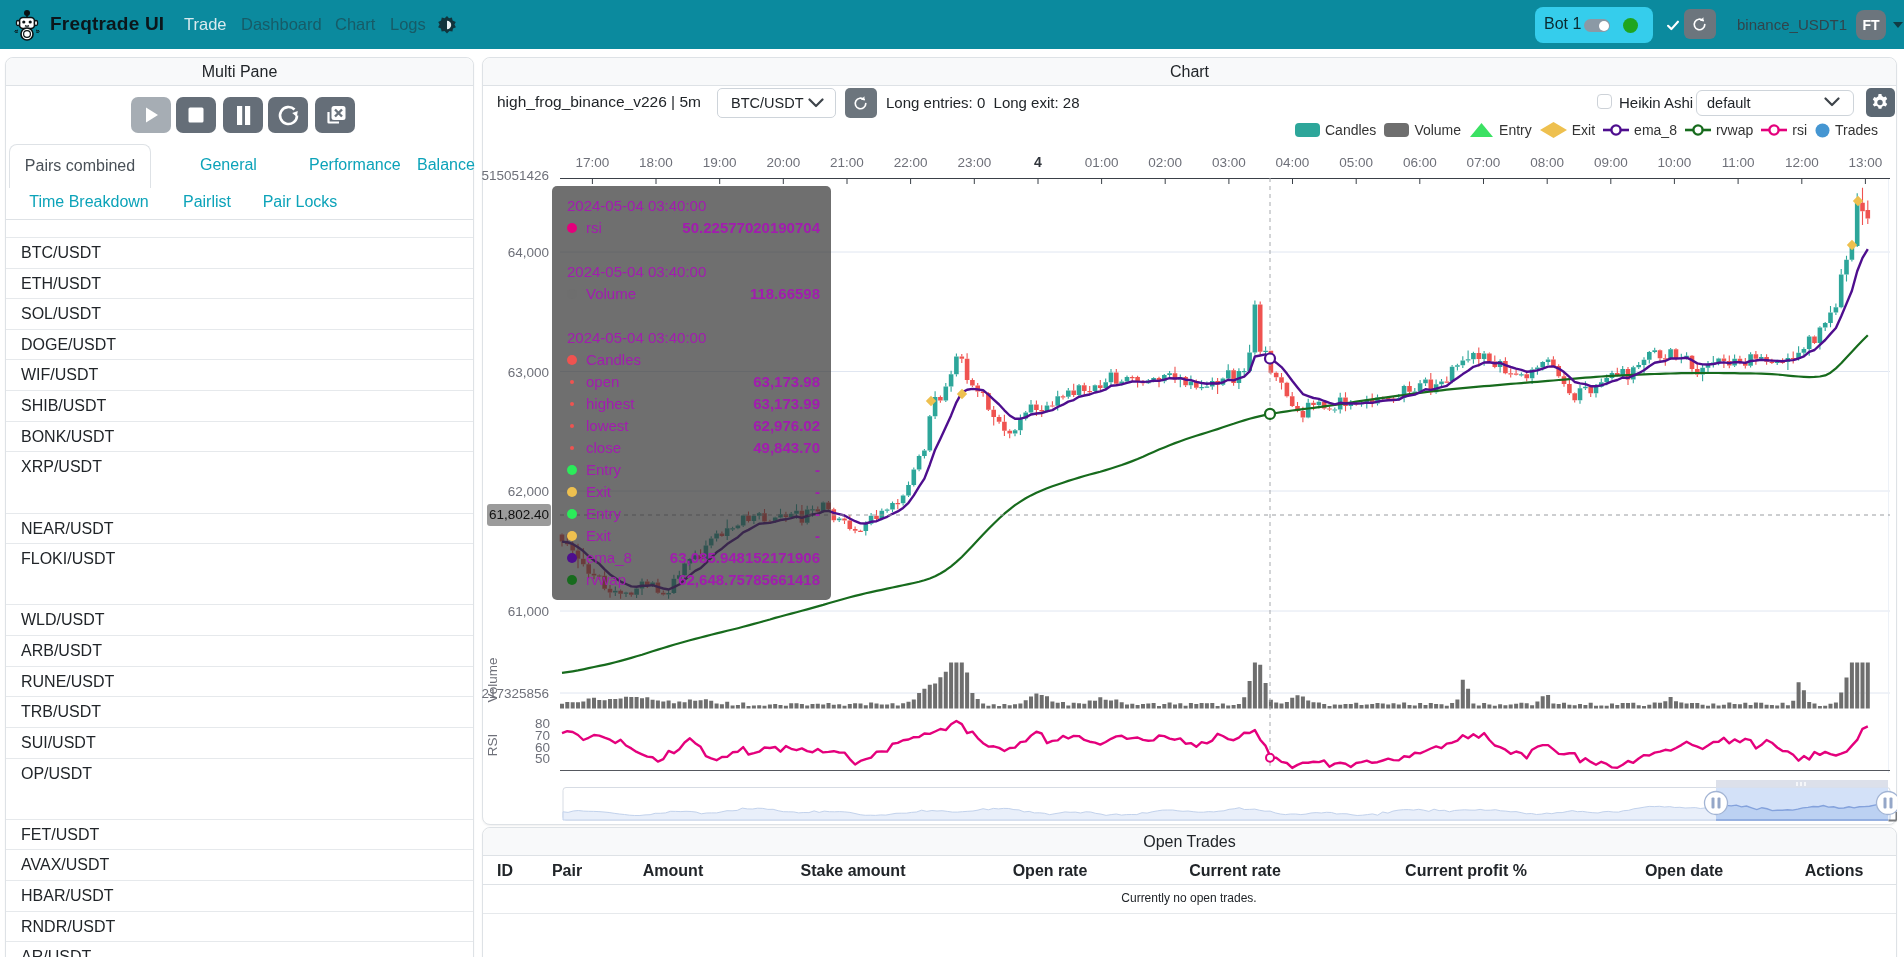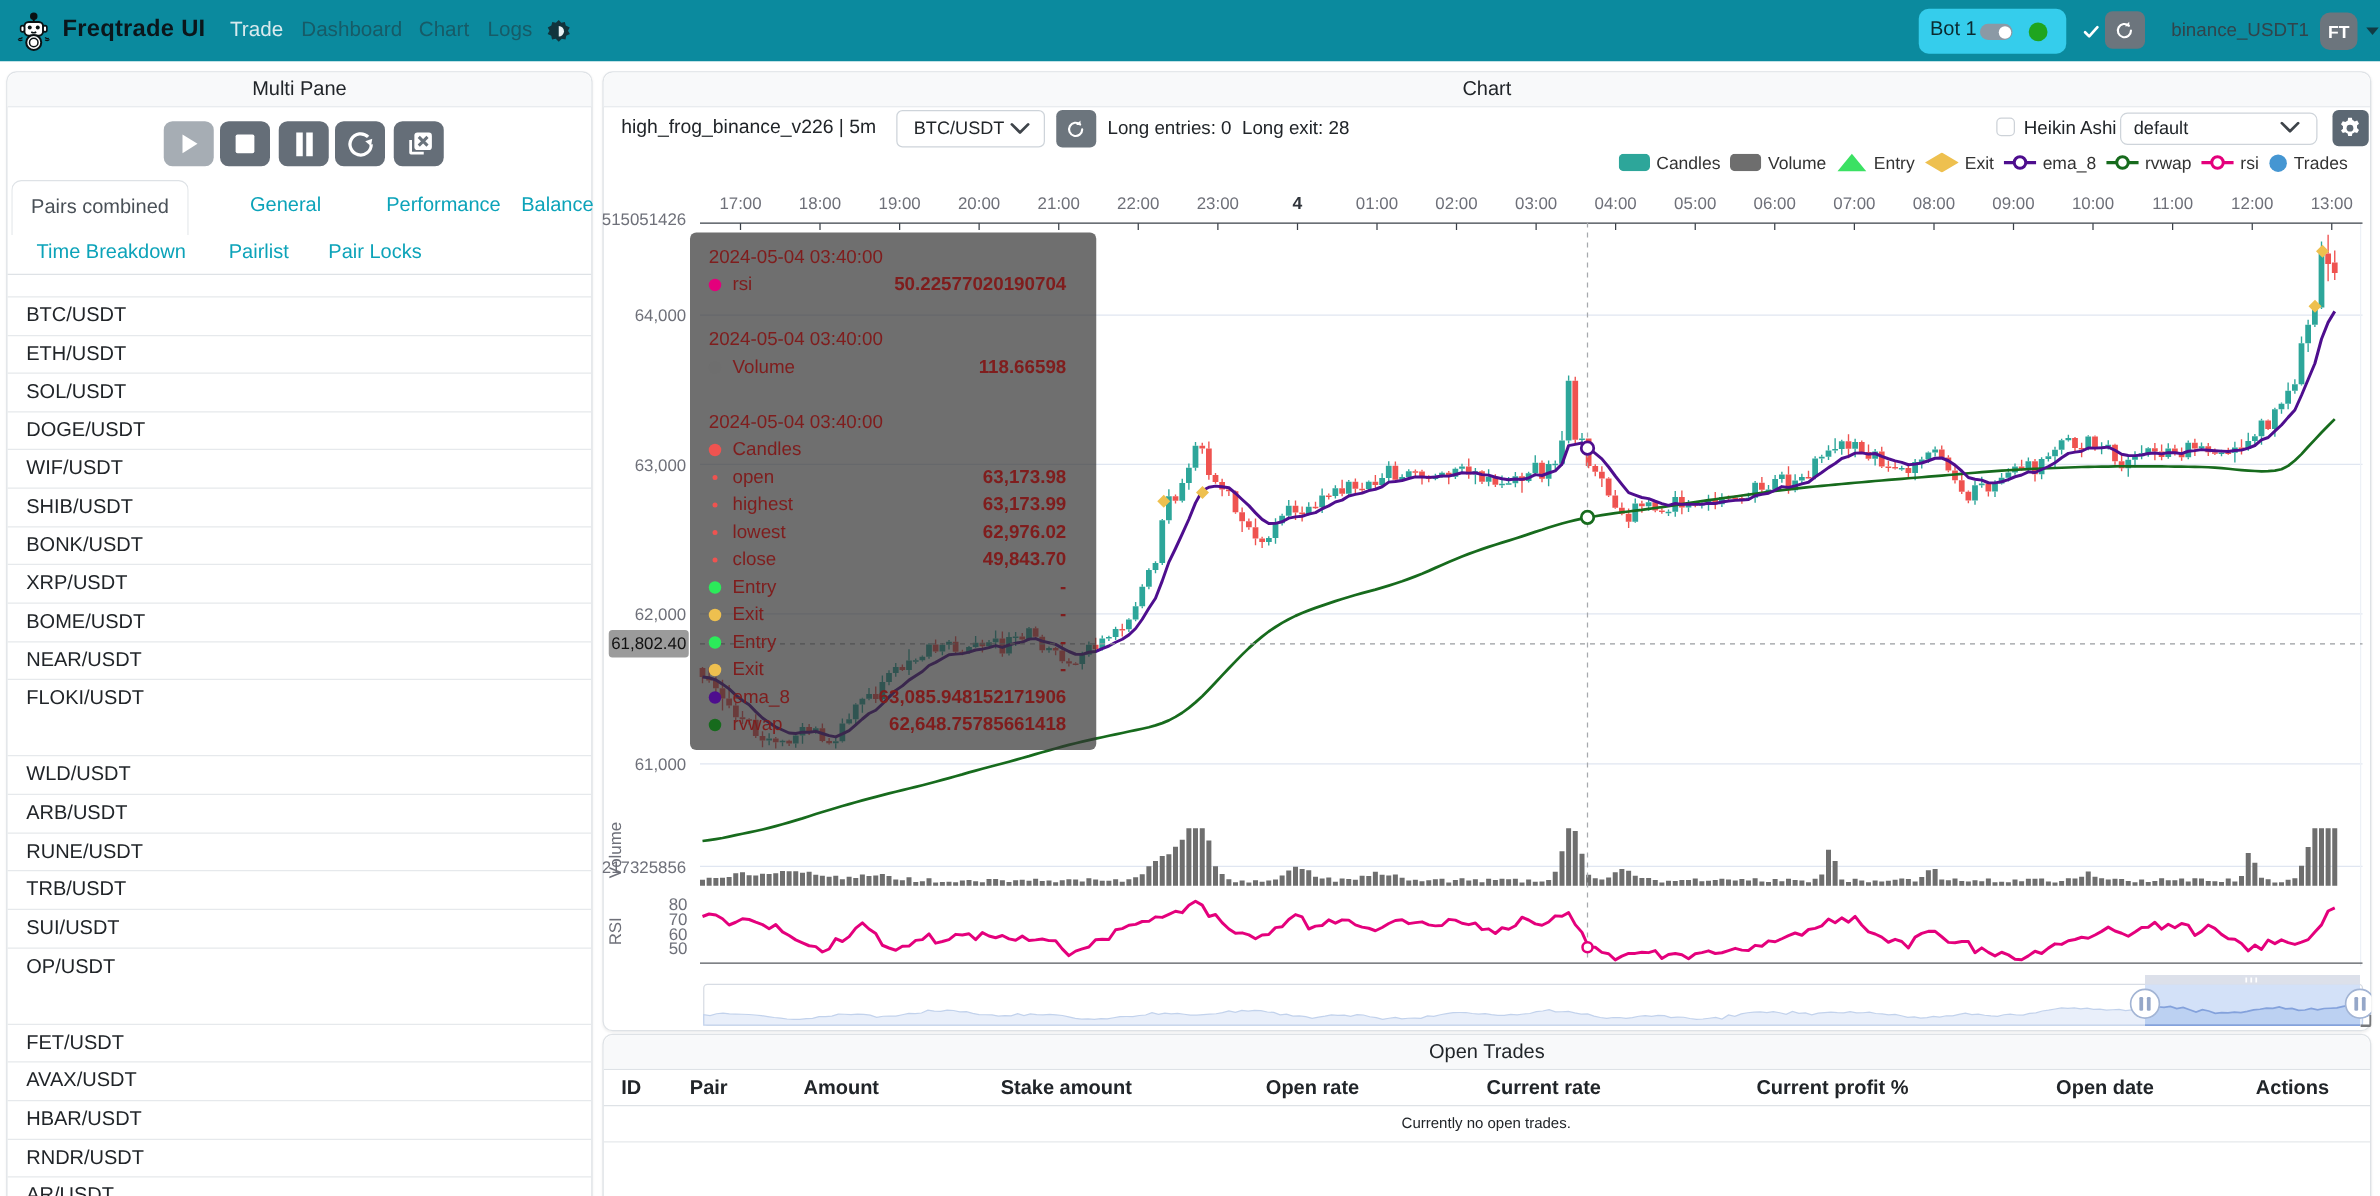--- a/index.html
+++ b/index.html
@@ -21,22 +21,22 @@
 .avatar{position:absolute;left:1856px;top:10px;width:30px;height:30px;background:#6c757d;border-radius:8px;
  color:#fff;font-size:14px;font-weight:bold;text-align:center;line-height:30px}
 .caret{position:absolute;left:1893px;top:22px;width:0;height:0;border-left:5px solid transparent;
  border-right:5px solid transparent;border-top:6px solid #113B44}
 .ctlbtn{position:absolute;background:#6c757d;border-radius:5px}
 .tabl{position:absolute;font-size:16px;color:#0CA3B9}
 .pairrow{position:absolute;left:6px;width:467px;height:31px;border-top:1px solid #E6E9EC;
  line-height:30px;padding-left:15px;font-size:16px;color:#212529}
 .sel{position:absolute;border:1px solid #ced4da;border-radius:5px;background:#fff;font-size:14.5px;color:#212529}
 .legit{display:inline-flex;align-items:center;margin-right:8px}
-.tt{position:absolute;left:552px;top:186px;width:325px;background:rgba(50,50,50,0.70);
- border-radius:5px;color:#7f1d1d;font-size:15px;padding:9px 24px 9px 15px;line-height:22px;z-index:5}
+.tt{position:absolute;left:552px;top:186px;width:279px;background:rgba(50,50,50,0.70);
+ border-radius:5px;color:#a21caf;font-size:15px;padding:9px 11px 9px 15px;line-height:22px;z-index:5}
 .ttrow{display:flex;align-items:center;height:22px}
 .ttrow .nm{flex:0 0 auto}
 .ttrow .vl{flex:1;text-align:right;font-weight:bold}
 .dot{display:inline-block;width:10px;height:10px;border-radius:50%;margin-right:9px}
 .mdot{display:inline-block;width:4px;height:4px;border-radius:50%;margin-right:12px;margin-left:3px}
 .th{position:absolute;top:862px;font-weight:bold;font-size:16px;text-align:center}
 </style></head><body>
 <div class="navbar">
     <svg class="abs" style="left:11px;top:9px" width="32" height="32" viewBox="0 0 32 32">
 <g stroke="#0A1214" fill="none" stroke-width="1.6">
@@ -121,21 +121,20 @@
     <div class="tabl" style="top:135px;white-space:nowrap;left:294px;transform:translateX(-50%)">Pair Locks</div>
     <div class="abs" style="left:0;top:161px;width:467px;border-top:1px solid #dee2e6"></div>
     <div class="pairrow" style="left:0;top:179px;width:467px">BTC/USDT</div>
     <div class="pairrow" style="left:0;top:210px;width:467px">ETH/USDT</div>
     <div class="pairrow" style="left:0;top:240px;width:467px">SOL/USDT</div>
     <div class="pairrow" style="left:0;top:271px;width:467px">DOGE/USDT</div>
     <div class="pairrow" style="left:0;top:301px;width:467px">WIF/USDT</div>
     <div class="pairrow" style="left:0;top:332px;width:467px">SHIB/USDT</div>
     <div class="pairrow" style="left:0;top:363px;width:467px">BONK/USDT</div>
     <div class="pairrow" style="left:0;top:393px;width:467px">XRP/USDT</div>
-    <div class="pairrow" style="left:0;top:424px;width:467px">BOME/USDT</div>
     <div class="pairrow" style="left:0;top:455px;width:467px">NEAR/USDT</div>
     <div class="pairrow" style="left:0;top:485px;width:467px">FLOKI/USDT</div>
     <div class="pairrow" style="left:0;top:546px;width:467px">WLD/USDT</div>
     <div class="pairrow" style="left:0;top:577px;width:467px">ARB/USDT</div>
     <div class="pairrow" style="left:0;top:608px;width:467px">RUNE/USDT</div>
     <div class="pairrow" style="left:0;top:638px;width:467px">TRB/USDT</div>
     <div class="pairrow" style="left:0;top:669px;width:467px">SUI/USDT</div>
     <div class="pairrow" style="left:0;top:700px;width:467px">OP/USDT</div>
     <div class="pairrow" style="left:0;top:761px;width:467px">FET/USDT</div>
     <div class="pairrow" style="left:0;top:791px;width:467px">AVAX/USDT</div>

